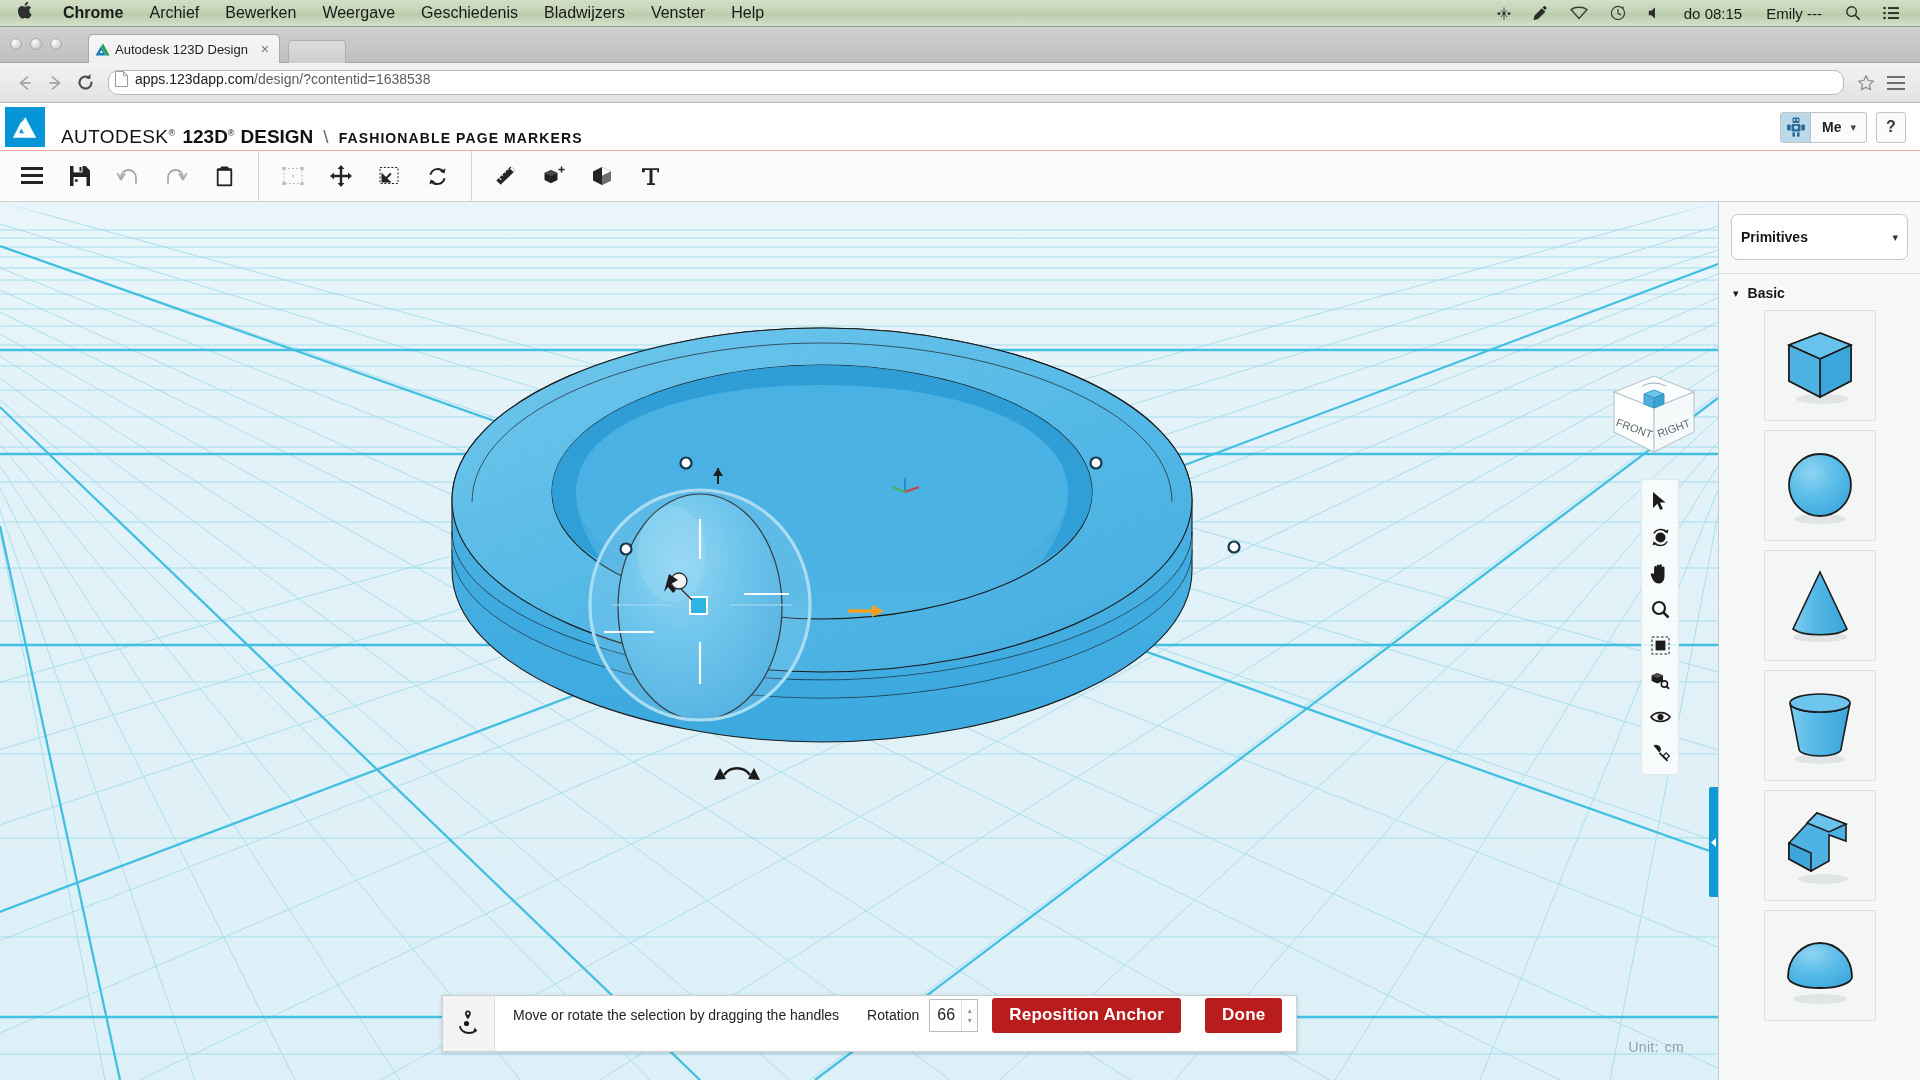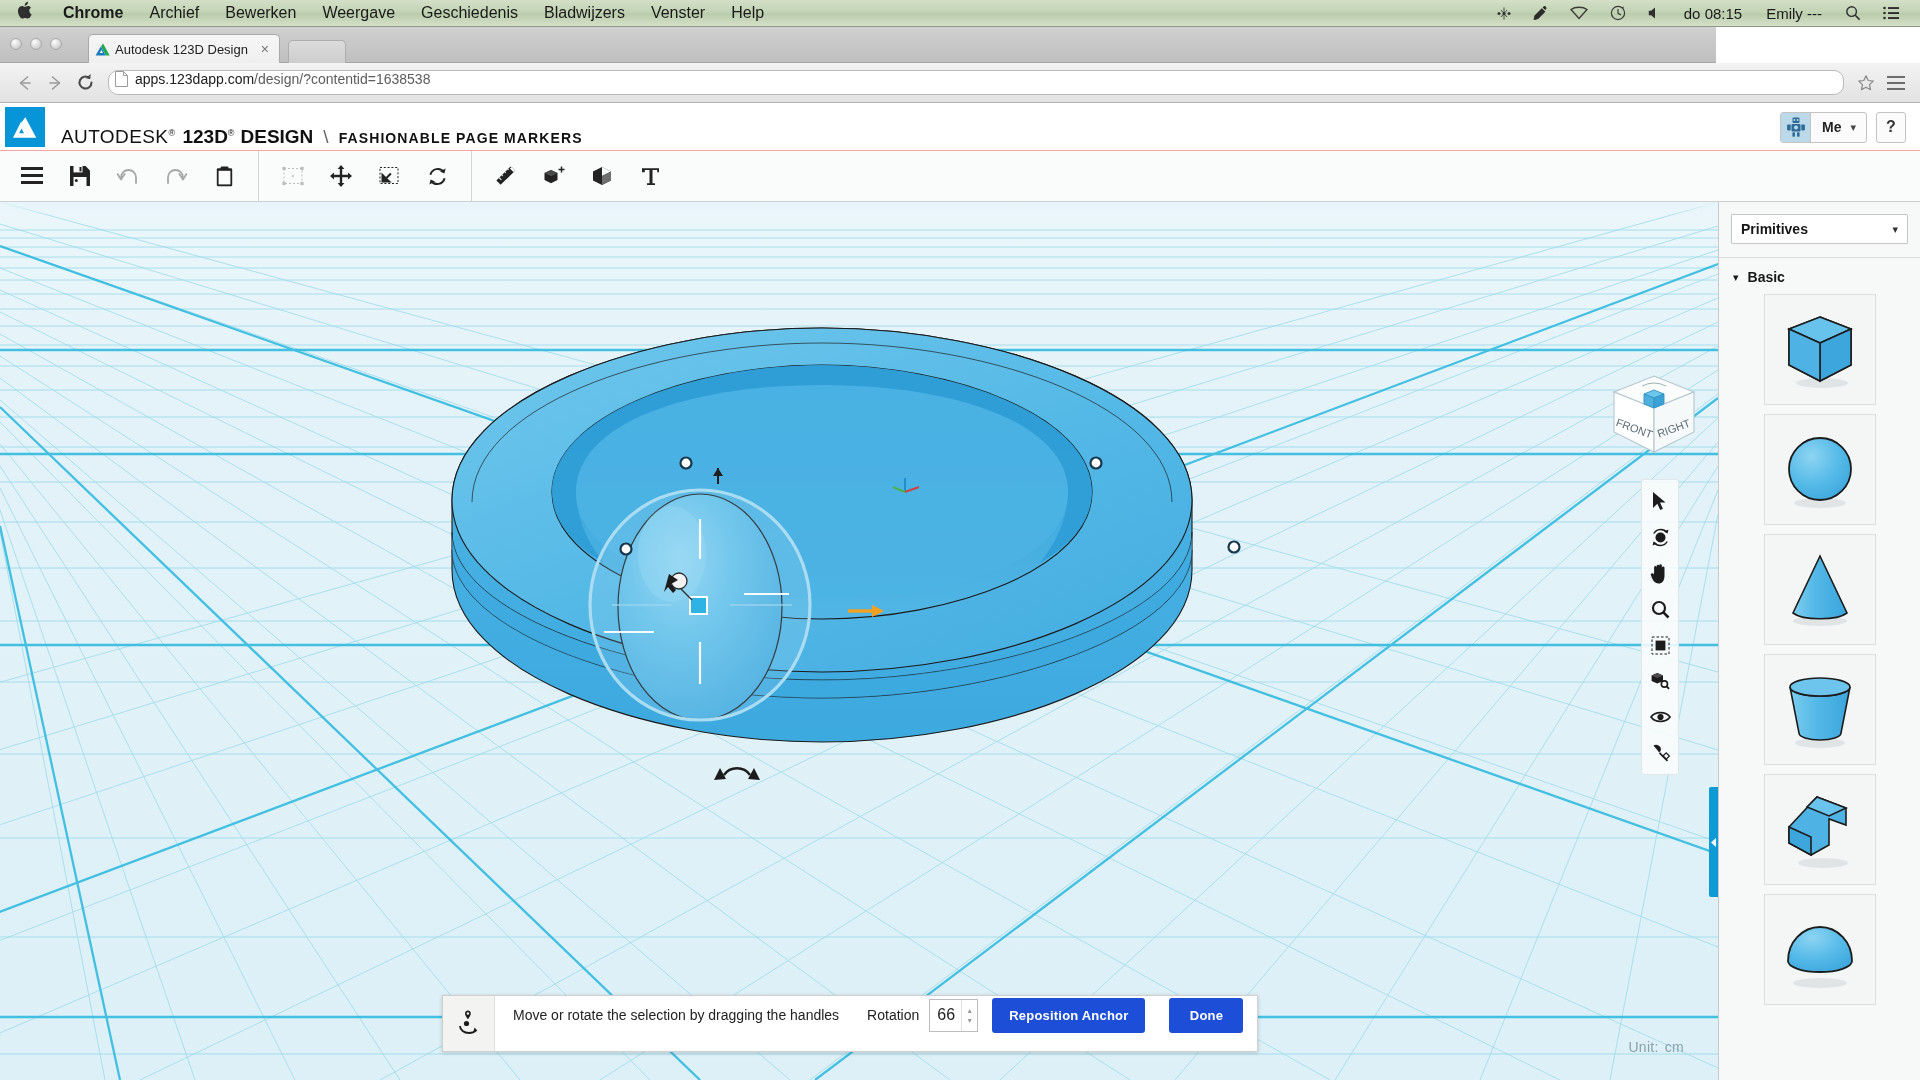--- a/index.html
+++ b/index.html
@@ -19,21 +19,21 @@
   }
   #mac-menubar .apple{ padding:0 16px 0 18px; font-size:17px; line-height:1; position:relative; top:-1px;}
   #mac-menubar .mi{ padding:0 13px; white-space:nowrap; }
   #mac-menubar .mi.bold{ font-weight:bold; }
   #mac-menubar .right{ margin-left:auto; display:flex; align-items:center; padding-right:10px; gap:0px;}
   #mac-menubar .right .si{ padding:0 11px; display:flex; align-items:center; }
   #mac-menubar .right .txt{ padding:0 12px; font-size:15px;}
 
   
   #chrome-tabstrip{
-    position:absolute; top:27px; left:0; width:1716px; height:36px;
+    position:absolute; top:27px; left:0; width:1920px; height:36px;
     background:linear-gradient(180deg,#d0d0d0,#bfbfbf);
     border-bottom:1px solid #a6a6a6;
   }
   .traffic{ position:absolute; top:11px; left:10px; display:flex; gap:8px;}
   .traffic i{ width:12px; height:12px; border-radius:50%;
     background:radial-gradient(circle at 35% 30%, #fefefe, #cfcfcf 70%, #b2b2b2);
     border:1px solid #a9a9a9; display:block;}
   #tab{
     position:absolute; left:88px; top:7px; width:192px; height:29px;
     background:linear-gradient(180deg,#f6f6f6,#efefef);
@@ -159,34 +159,34 @@
   #sb-spin{
     margin-left:10px; width:49px; height:33px; border:1px solid #bdbdbd;
     background:#fff; display:flex; align-items:center;
   }
   #sb-spin .val{ flex:1; padding-left:7px; font-size:16px; color:#222; }
   #sb-spin .arrows{ width:16px; display:flex; flex-direction:column;
     align-items:center; justify-content:center; gap:3px; color:#9c9c9c; font-size:7px;
     border-left:1px solid #e2e2e2; height:100%; }
   .sb-btn{
     margin-left:14px; height:35px; padding:0 17px; border-radius:3px;
-    background:#1d4ed8; color:#fff; font-size:13px; font-weight:bold;
+    background:#b91c1c; color:#fff; font-size:17px; font-weight:bold;
     display:flex;align-items:center;justify-content:center; letter-spacing:.2px;
     border:none;
   }
   .sb-btn.done{ min-width:74px; margin-left:24px;}
 
   
   #right-panel{
     position:absolute; top:202px; left:1718px; width:202px; height:878px;
     background:#f7f8f8; border-left:1px solid #c9c9c9; overflow:hidden;
   }
   #prim-select{
-    margin:12px 12px 0 12px; height:30px; background:#fff;
-    border:1px solid #c6c6c6; border-radius:1px;
+    margin:12px 12px 0 12px; height:46px; background:#fff;
+    border:1px solid #c6c6c6; border-radius:7px;
     display:flex; align-items:center; padding:0 9px;
     font-size:14px; font-weight:bold; color:#171717;
   }
   #prim-select .cv{ margin-left:auto; font-size:11px; color:#333; font-weight:normal;}
   #panel-div{ height:1px; background:#dcdcdc; margin:13px 0 0 0;}
   #basic-hdr{ display:flex; align-items:center; gap:9px; padding:11px 0 9px 14px;
      font-size:14px; font-weight:bold; color:#171717;}
   #basic-hdr .cv{ font-size:11px; font-weight:normal;}
   .shape-cell{
     margin:0 auto 9px auto; width:112px; height:111px;

